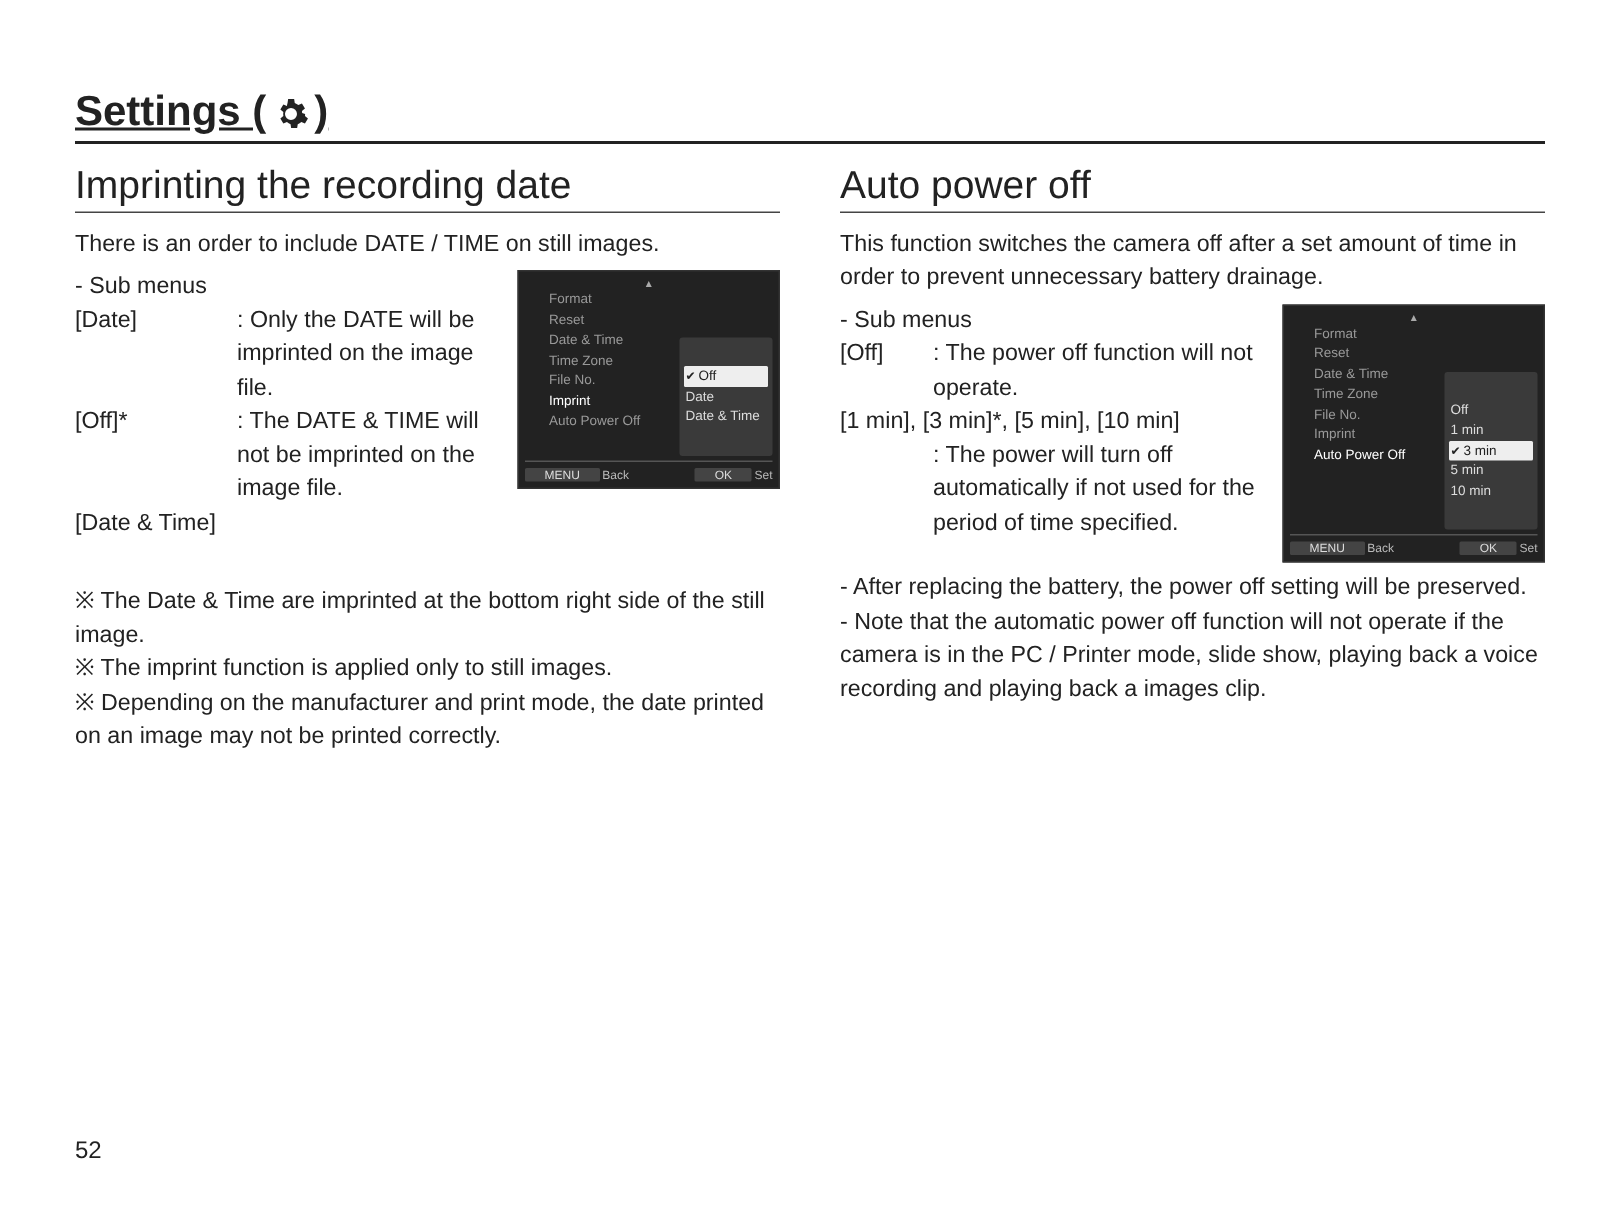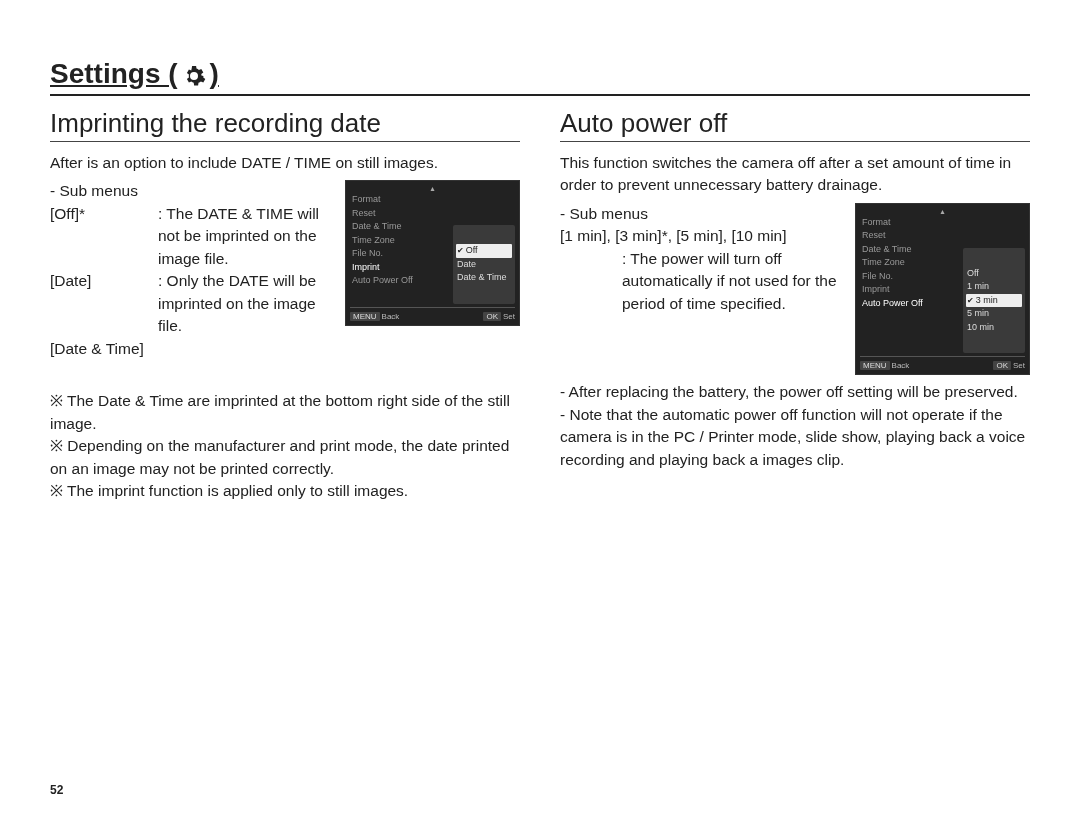--- a/index.html
+++ b/index.html
@@ -69,21 +69,21 @@
     font-size: 9px;
     padding: 4px 4px 2px 4px;
     position: relative;
     font-family: Arial, sans-serif;
     line-height: 1.5;
   }
   .screenshot .menu-area {
     display: flex;
     gap: 4px;
   }
-  .screenshot .left-menu { flex: 1; }
+  .screenshot .left-menu { flex: 1; margin-left: 14px; }
   .screenshot .left-menu .mi { padding: 0 2px; color: #999; }
   .screenshot .left-menu .mi.sel { color: #fff; }
   .screenshot .right-panel {
     width: 62px;
     background: #3a3a3a;
     border-radius: 2px;
     padding: 19px 3px;
     margin-top: 32px;
   }
   .screenshot .right-panel .opt { color: #ddd; padding: 0 1px; }
@@ -100,31 +100,31 @@
     justify-content: space-between;
     font-size: 8px;
     color: #bbb;
     padding-top: 3px;
     border-top: 1px solid #555;
     margin-top: 3px;
   }
   .screenshot .bottom .tag {
     background: #444;
     color: #ddd;
-    padding: 0 3px;
+    padding: 0 13px;
     border-radius: 1px;
     margin-right: 2px;
   }
   .star { vertical-align: baseline; }
   .page-number {
     position: absolute;
     left: 50px;
-    bottom: 18px;
-    font-size: 12px;
-    font-weight: bold;
+    bottom: 38px;
+    font-size: 16px;
+    font-weight: normal;
   }
 </style>
 </head>
 <body>
 
 <div class="page-title">
   <span>Settings (</span>
   <span class="gear">
     <svg width="24" height="24" viewBox="0 0 24 24" fill="#222">
         <path d="M12 8a4 4 0 100 8 4 4 0 000-8zm9.4 4c0 .5 0 1-.1 1.4l2 1.6-2 3.4-2.4-1a8 8 0 01-2.4 1.4l-.4 2.6h-4l-.4-2.6a8 8 0 01-2.4-1.4l-2.4 1-2-3.4 2-1.6a8.5 8.5 0 010-2.8l-2-1.6 2-3.4 2.4 1A8 8 0 019.7 4.6L10.1 2h4l.4 2.6a8 8 0 012.4 1.4l2.4-1 2 3.4-2 1.6c.1.5.1.9.1 1.4z"></path>
@@ -133,32 +133,32 @@
   <span>)</span>
 </div>
 <hr class="title-rule">
 
 <div class="columns">
 
   <div class="col">
     <div class="subhead">Imprinting the recording date</div>
     <hr class="sub-rule">
     <div class="body">
-      <div>After is an option to include DATE / TIME on still images.</div>
+      <div>There is an order to include DATE / TIME on still images.</div>
       <div class="spacer"></div>
       <div class="inline-block">
         <div class="text-block">
           <div>- Sub menus</div>
           <div class="dl-row">
+            <div class="dl-term">[Date]</div>
+            <div class="dl-def">: Only the DATE will be imprinted on the image file.</div>
+          </div>
+          <div class="dl-row">
             <div class="dl-term">[Off]*</div>
             <div class="dl-def">: The DATE &amp; TIME will not be imprinted on the image file.</div>
-          </div>
-          <div class="dl-row">
-            <div class="dl-term">[Date]</div>
-            <div class="dl-def">: Only the DATE will be imprinted on the image file.</div>
           </div>
           <div class="dl-row">
             <div class="dl-term">[Date &amp; Time]</div>
           </div>
         </div>
 
         <div class="screenshot">
           <div class="caret">▴</div>
           <div class="menu-area">
             <div class="left-menu">
@@ -177,34 +177,38 @@
             </div>
           </div>
           <div class="bottom">
             <span><span class="tag">MENU</span><span>Back</span></span>
             <span><span class="tag">OK</span><span>Set</span></span>
           </div>
         </div>
       </div>
       <div style="height:30px"></div>
       <div><span class="star">※</span> <span>The Date &amp; Time are imprinted at the bottom right side of the still image.</span></div>
+      <div><span class="star">※</span> <span>The imprint function is applied only to still images.</span></div>
       <div><span class="star">※</span> <span>Depending on the manufacturer and print mode, the date printed on an image may not be printed correctly.</span></div>
-      <div><span class="star">※</span> <span>The imprint function is applied only to still images.</span></div>
     </div>
   </div>
 
   <div class="col">
     <div class="subhead">Auto power off</div>
     <hr class="sub-rule">
     <div class="body">
       <div>This function switches the camera off after a set amount of time in order to prevent unnecessary battery drainage.</div>
       <div class="spacer"></div>
       <div class="inline-block">
         <div class="text-block">
           <div>- Sub menus</div>
+          <div class="dl-row">
+            <div class="dl-term" style="width:62px">[Off]</div>
+            <div class="dl-def">: The power off function will not operate.</div>
+          </div>
           <div>
             <div>[1 min], [3 min]*, [5 min], [10 min]</div>
             <div style="padding-left:62px">: The power will turn off automatically if not used for the period of time specified.</div>
           </div>
         </div>
 
         <div class="screenshot">
           <div class="caret">▴</div>
           <div class="menu-area">
             <div class="left-menu">

